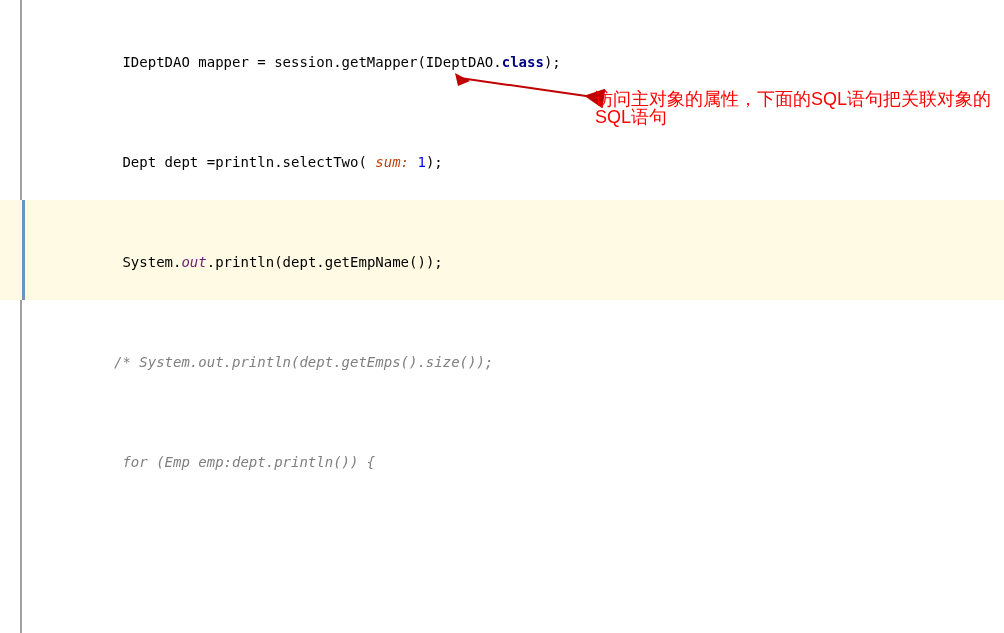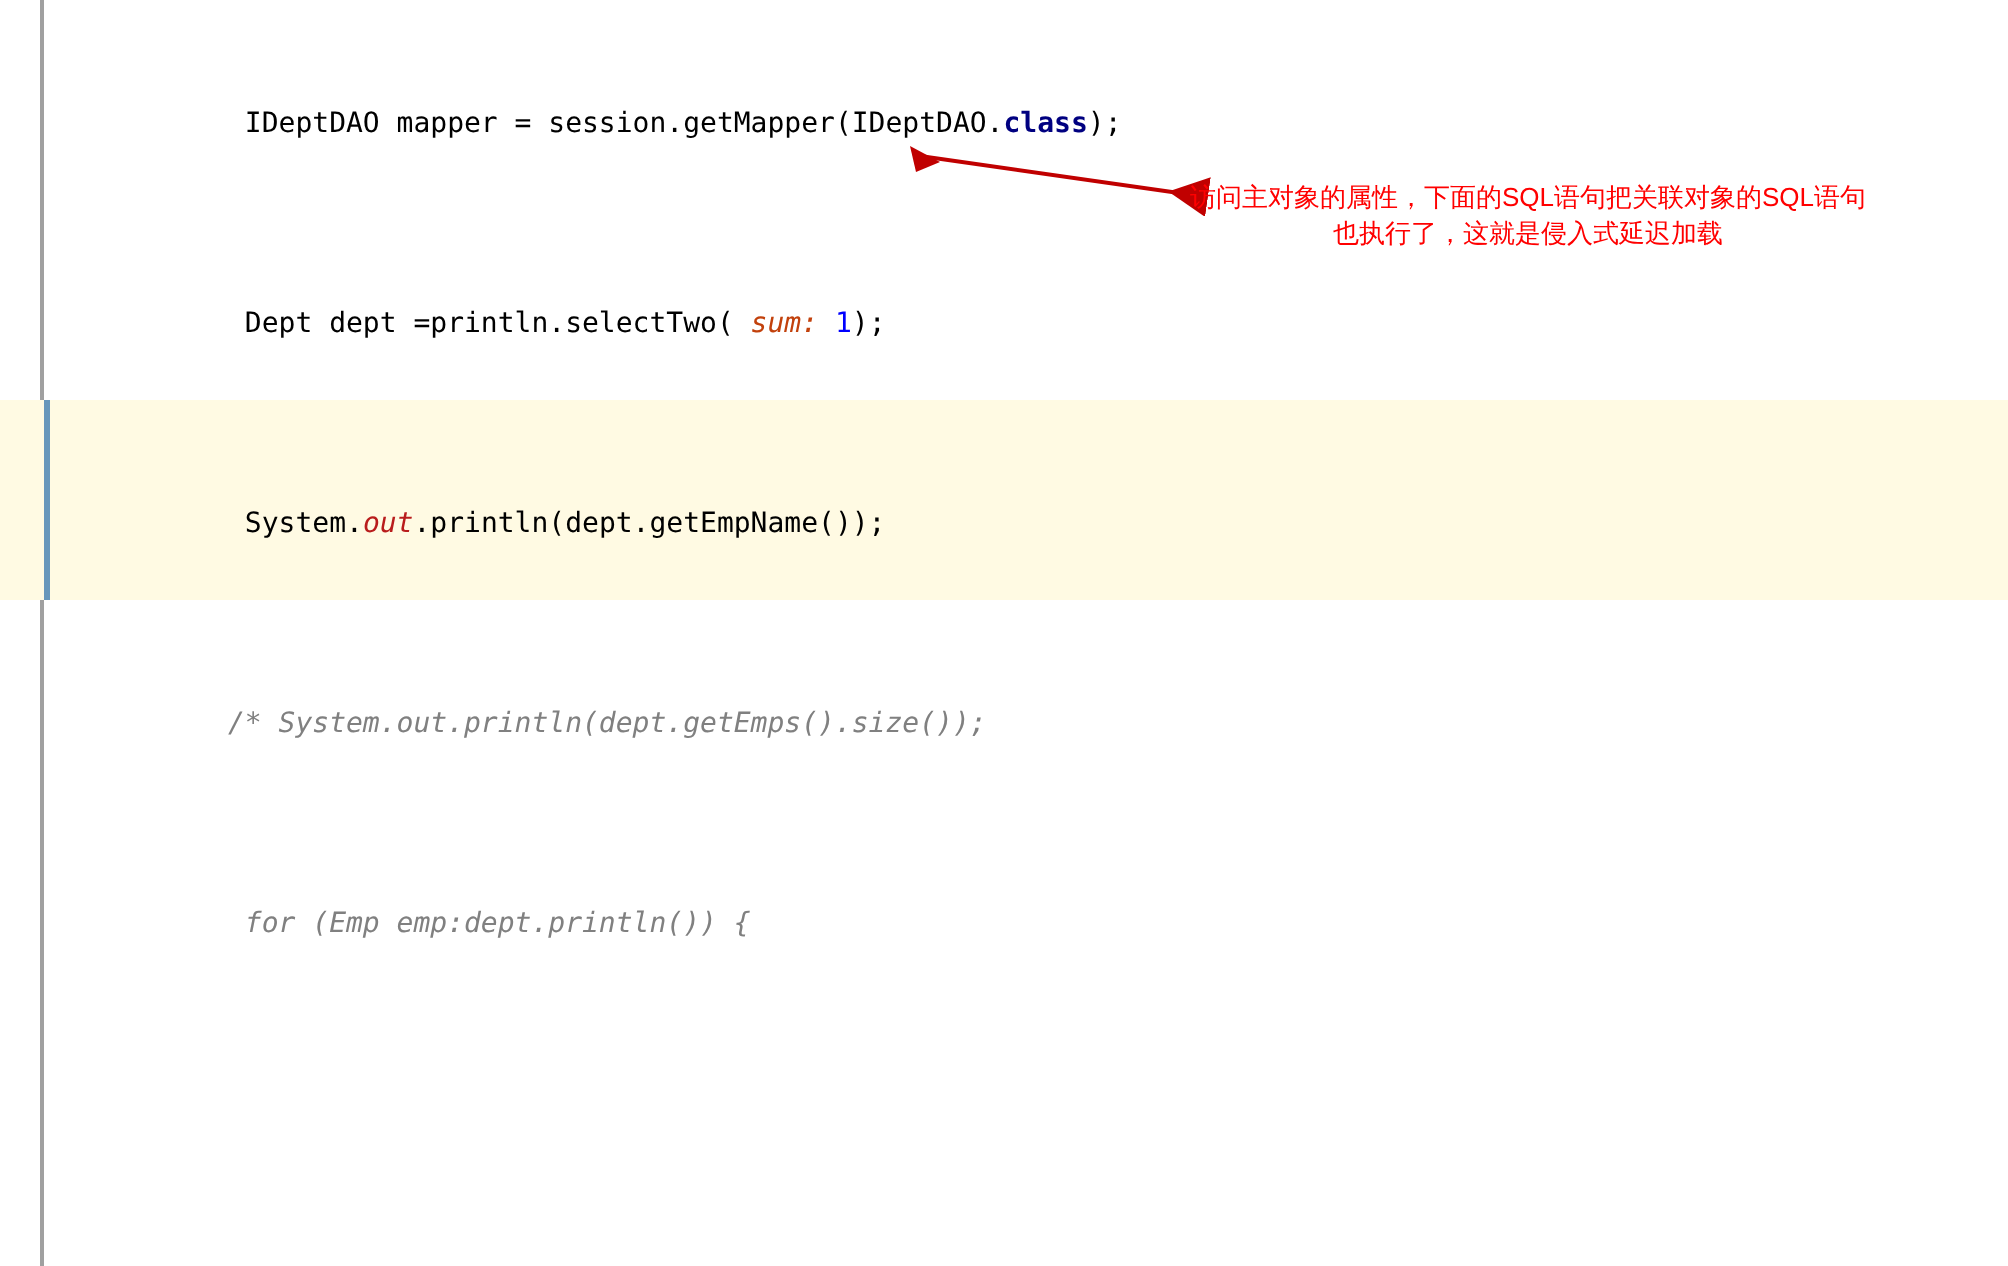--- a/index.html
+++ b/index.html
@@ -3,27 +3,27 @@
   <meta charset="utf-8">
   <style>
     * { margin: 0; padding: 0; box-sizing: border-box; }
     body { font-family: 'Consolas', 'Monaco', monospace; font-size: 14px; background: #fff; width: 1004px; }
     
     .editor { background: #fff; padding: 0; position: relative; }
     .code-line { padding: 2px 0 2px 55px; min-height: 24px; line-height: 24px; white-space: pre; font-family: 'Consolas', monospace; position: relative; }
     .code-line.highlighted { background: #fffae3; }
     .gutter-bar { position: absolute; left: 20px; top: 0; bottom: 0; width: 2px; background: #a0a0a0; }
     .gutter-bar.blue { background: #6897bb; left: 22px; width: 3px; }
-    .kw-field { color: #b91c1c; font-style: italic; text-align: right; }
+    .kw-field { color: #701a75; font-style: italic; text-align: right; }
     .kw-class { color: #000080; font-weight: bold; }
     .kw-hint { color: #c2410c; font-style: italic; }
     .kw-num { color: #0000ff; }
     .kw-comment { color: #808080; font-style: italic; }
     
-    .annotation { position: absolute; color: #ff0000; font-family: 'SimSun', sans-serif; font-size: 13px; line-height: 18px; text-align: center; }
+    .annotation { position: absolute; color: #ff0000; font-family: 'SimSun', sans-serif; font-size: 18px; line-height: 18px; }
     .arrow-svg { position: absolute; pointer-events: none; }
   </style>
 </head>
 <body>
 
 <div class="editor">
 
   <div class="code-line">
     <span class="gutter-bar"></span>
     <span>    IDeptDAO mapper = session.getMapper(IDeptDAO.</span><span class="kw-class">class</span><span>);</span>
@@ -63,15 +63,14 @@
         <marker id="ah1" markerWidth="10" markerHeight="10" refX="2" refY="5" orient="auto">
           <polygon points="0,0 10,5 0,10" fill="#c00000"></polygon>
         </marker>
       </defs>
     <line x1="150" y1="30" x2="10" y2="10" stroke="#c00000" stroke-width="2" marker-start="url(#ah1)"></line>
     <polygon points="5,5 20,13 8,18" fill="#c00000"></polygon>
   </svg>
 
   <div class="annotation" style="left:595px; top:90px;">
     <div>访问主对象的属性，下面的SQL语句把关联对象的SQL语句</div>
-    <div>也执行了，这就是侵入式延迟加载</div>
   </div>
 </div>
 
 </body></html>

